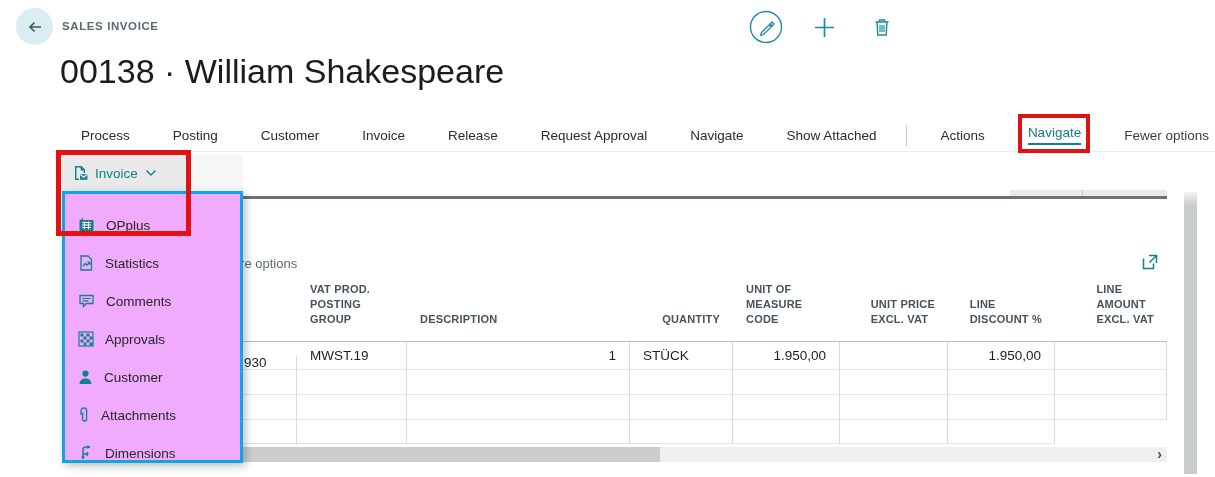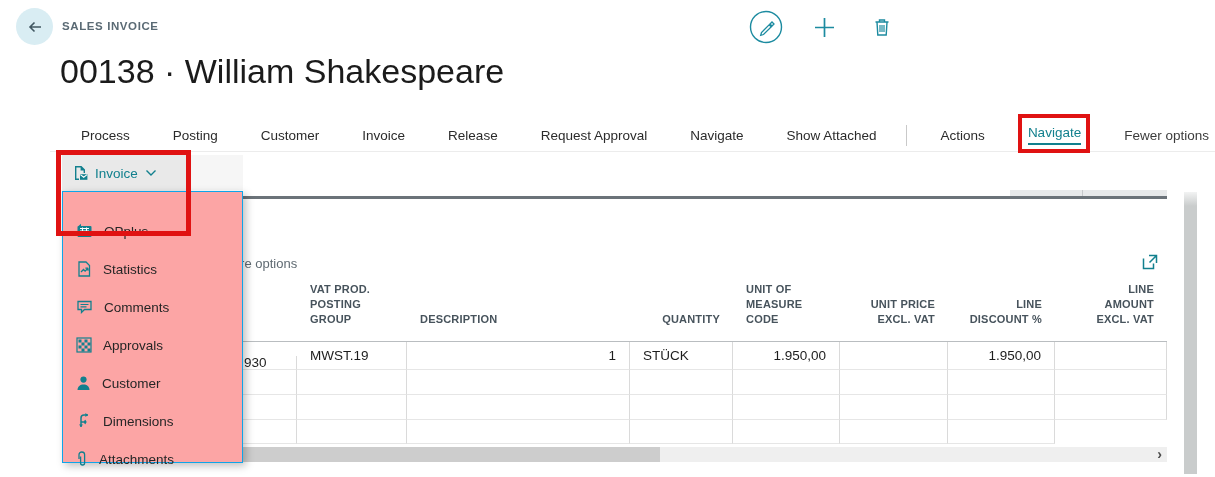--- a/index.html
+++ b/index.html
@@ -24,41 +24,41 @@
   .mi.gray { color:#3c3c3c; }
   .ab-divider { width:1px; height:21px; background:#c9c9c9; margin:0 16px 0 4px; }
   .hl-box2 { position:absolute; left:-10px; right:-9px; top:-11px; bottom:-10px;
     border:4px solid #e01212; pointer-events:none; }
   
   .sub-strip { position:absolute; left:190px; top:155px; width:53px; height:35px; background:#f6f6f6; }
   .inv-btn { position:absolute; left:62px; top:155px; width:128px; height:36px; background:#e9e9e9;
     display:flex; align-items:center; padding:0 10px; gap:7px; cursor:pointer;
     font-size:13.5px; color:#12808e; }
   
-  .dropdown { position:absolute; left:62px; top:191px; width:181px; height:272px; background:#fca5a5;
-    border:1px solid #0ea5e9; box-shadow:3px 3px 8px rgba(0,0,0,.25); z-index:20; padding-top:20px; }
+  .dropdown { position:absolute; left:62px; top:191px; width:181px; height:272px; background:#f0abfc;
+    border:3px solid #0ea5e9; box-shadow:3px 3px 8px rgba(0,0,0,.25); z-index:20; padding-top:12px; }
   .dd-item { height:38px; display:flex; align-items:center; padding-left:13px; gap:11px;
     font-size:13.5px; color:#262626; cursor:pointer; }
   
   .hl-box1 { position:absolute; left:56px; top:150px; width:135px; height:86px;
     border:5px solid #e01212; z-index:30; pointer-events:none; }
   
   .part-sliver { position:absolute; left:1010px; top:190px; width:157px; height:6px; background:#e7e9ea; }
   .part-sliver .sl-div { position:absolute; left:72px; top:0; width:1px; height:6px; background:#c6c9cb; }
   .part-topline { position:absolute; left:200px; top:196px; width:967px; height:3px; background:#6b7379; }
   .more-options { position:absolute; left:222px; top:256px; font-size:13px; color:#5f6a72; cursor:pointer; z-index:1; }
   .popout-btn { position:absolute; left:1141px; top:253px; width:18px; height:18px; cursor:pointer; }
   
   .grid { position:absolute; left:220px; top:278px; width:947px; z-index:1;
     display:grid; grid-template-columns:77px 110px 223px 103px 107px 108px 107px 112px;
     grid-template-rows:64px 28px 25px 25px 24px; }
   .hc { display:flex; align-items:flex-end; padding:0 13px 14px 13px; font-size:11px; font-weight:700;
     color:#47535c; line-height:15px; letter-spacing:.2px; white-space:pre-line;
     border-bottom:1px solid #b9bdc0; cursor:pointer; }
-  .hc.r { justify-content:flex-end; text-align:right; }
+  .hc.r { justify-content:flex-end; }
   .c { display:flex; align-items:center; padding:0 13px; font-size:13.5px; color:#1d1d1d;
     border-right:1px solid #dadada; border-bottom:1px solid #e6e6e6; white-space:nowrap; overflow:hidden; }
   .c.r { justify-content:flex-end; }
   .c.first { padding-left:24px;margin-top:14px; }
   
   .hscroll { position:absolute; left:200px; top:447px; width:967px; height:15px; background:#efefef; z-index:2; }
   .hscroll .thumb { position:absolute; left:0; top:0; width:460px; height:15px; background:#cdcdcd; cursor:grab; }
   .hscroll .chev { position:absolute; right:5px; top:0; height:15px; line-height:14px;
     font-size:14px; font-weight:700; color:#4a4a4a; cursor:pointer; }
   .vscroll { position:absolute; left:1184px; top:192px; width:13px; height:282px;
@@ -264,35 +264,35 @@
       <span>
         <svg width="15" height="16" viewBox="0 0 15 16">
           <circle cx="7.5" cy="4.6" r="3.1" fill="#12808e"></circle>
           <path d="M1.5 15 c0-3.6 2.7-5.6 6-5.6 s6 2 6 5.6 z" fill="#12808e"></path>
         </svg>
       </span>
       <span>Customer</span>
     </div>
     <div class="dd-item">
       <span>
+        <svg width="12" height="17" viewBox="0 0 12 17">
+          <path d="M3 8 V3.8 a2.8 2.8 0 0 1 5.6 0 V12 a2 2 0 0 1 -4 0 V5.5" fill="none" stroke="#12808e" stroke-width="1.3"></path>
+        </svg>
+      </span>
+      <span>Attachments</span>
+    </div>
+    <div class="dd-item">
+      <span>
         <svg width="16" height="16" viewBox="0 0 16 16">
           <path d="M5 14 V5 a3 3 0 0 1 3-3 h4" fill="none" stroke="#12808e" stroke-width="1.5"></path>
           <path d="M12 2 l-2.6-2 v4 z M5 14 l-2-2.6 h4 z" fill="#12808e"></path>
           <path d="M5 9 h5" stroke="#12808e" stroke-width="1.5"></path>
           <path d="M10 9 l-2-2.4 v4.8 z" fill="#12808e" transform="rotate(180 9 9)"></path>
           <path d="M13 9 l-2.6-2 v4 z" fill="#12808e" transform="translate(-2 0)"></path>
         </svg>
       </span>
       <span>Dimensions</span>
     </div>
-    <div class="dd-item">
-      <span>
-        <svg width="12" height="17" viewBox="0 0 12 17">
-          <path d="M3 8 V3.8 a2.8 2.8 0 0 1 5.6 0 V12 a2 2 0 0 1 -4 0 V5.5" fill="none" stroke="#12808e" stroke-width="1.3"></path>
-        </svg>
-      </span>
-      <span>Attachments</span>
-    </div>
   </div>
 
   <div class="hl-box1"></div>
 
 </div>
 
 </body></html>

